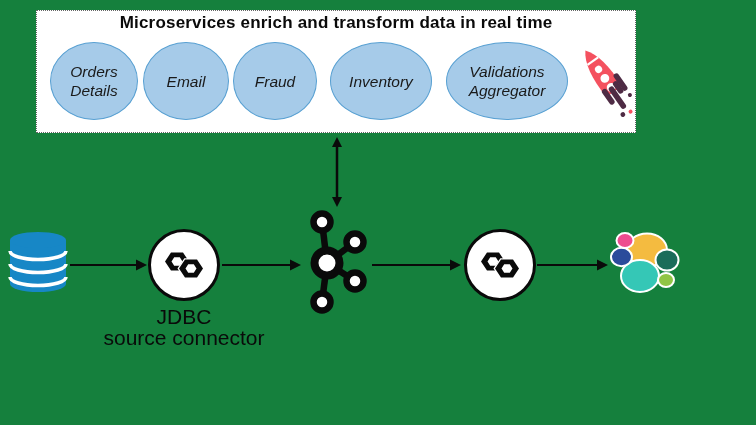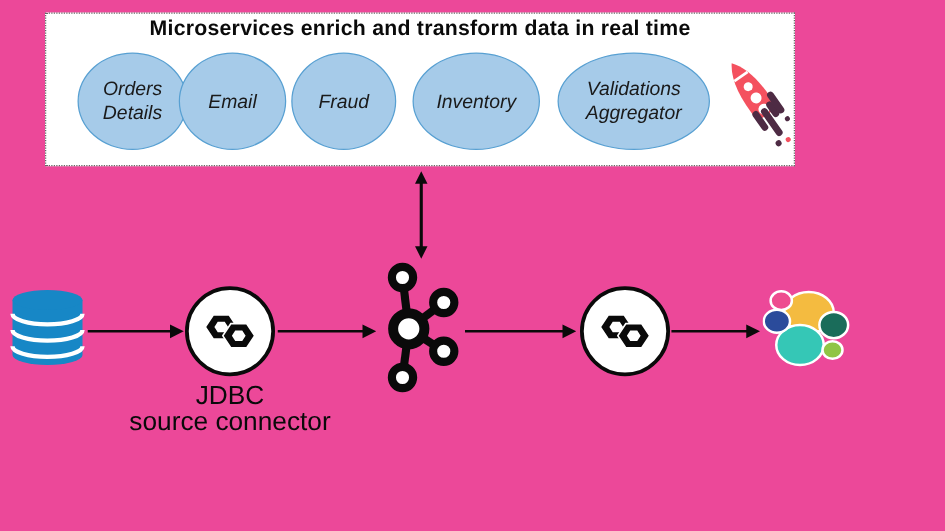--- a/index.html
+++ b/index.html
@@ -3,30 +3,30 @@
 <meta charset="utf-8">
 <style>
   :root{
     --service-fill:#A6CBE9; --service-border:#58A0D2; --database-blue:#1787C6;
     --diagram-black:#0a0a0a; --rocket-red:#F4515F; --rocket-flame:#4E2B44;
     --elastic-yellow:#F4BB40; --elastic-teal:#35C7B6; --elastic-pink:#EE4C8F;
     --elastic-blue:#2B4B9B; --elastic-green:#1A6C5A; --elastic-lime:#90C545;
   }
   *{margin:0;padding:0;box-sizing:content-box;}
   body{background:#fff;font-family:"Liberation Sans","DejaVu Sans",sans-serif;}
-  .canvas{position:relative;width:756px;height:425px;background:#ec4899;overflow:hidden;}
+  .canvas{position:relative;width:756px;height:425px;background:#15803d;overflow:hidden;}
 
   .ms-box{position:absolute;left:36px;top:10px;width:598px;height:121px;border:1px dotted #666;background:#fff;}
   .ms-title{position:absolute;left:36px;top:13px;width:600px;text-align:center;font-size:17px;font-weight:bold;color:#0a0a0a;letter-spacing:.2px;}
 
   .svc{position:absolute;display:flex;flex-direction:column;align-items:center;justify-content:center;
        background:var(--service-fill);border:1.5px solid var(--service-border);border-radius:50%;
        font-style:italic;font-size:15.5px;line-height:19px;color:#1a1a1a;text-align:center;}
   .svc span:empty{display:none;}
-  .svc-0{left:62px;top:42px;width:86px;height:76px;}
+  .svc-0{left:50px;top:42px;width:86px;height:76px;}
   .svc-1{left:143px;top:42px;width:84px;height:76px;justify-content:center;}
   .svc-2{left:233px;top:42px;width:82px;height:76px;}
   .svc-3{left:330px;top:42px;width:100px;height:76px;}
   .svc-4{left:446px;top:42px;width:120px;height:76px;text-align:right;}
 
   .abs{position:absolute;}
   .rocket-svg{left:572px;top:40px;}
   .dbl-arrow{left:330px;top:136px;}
   .db-svg{left:4px;top:231px;}
   .kafka-svg{left:303px;top:208px;}

